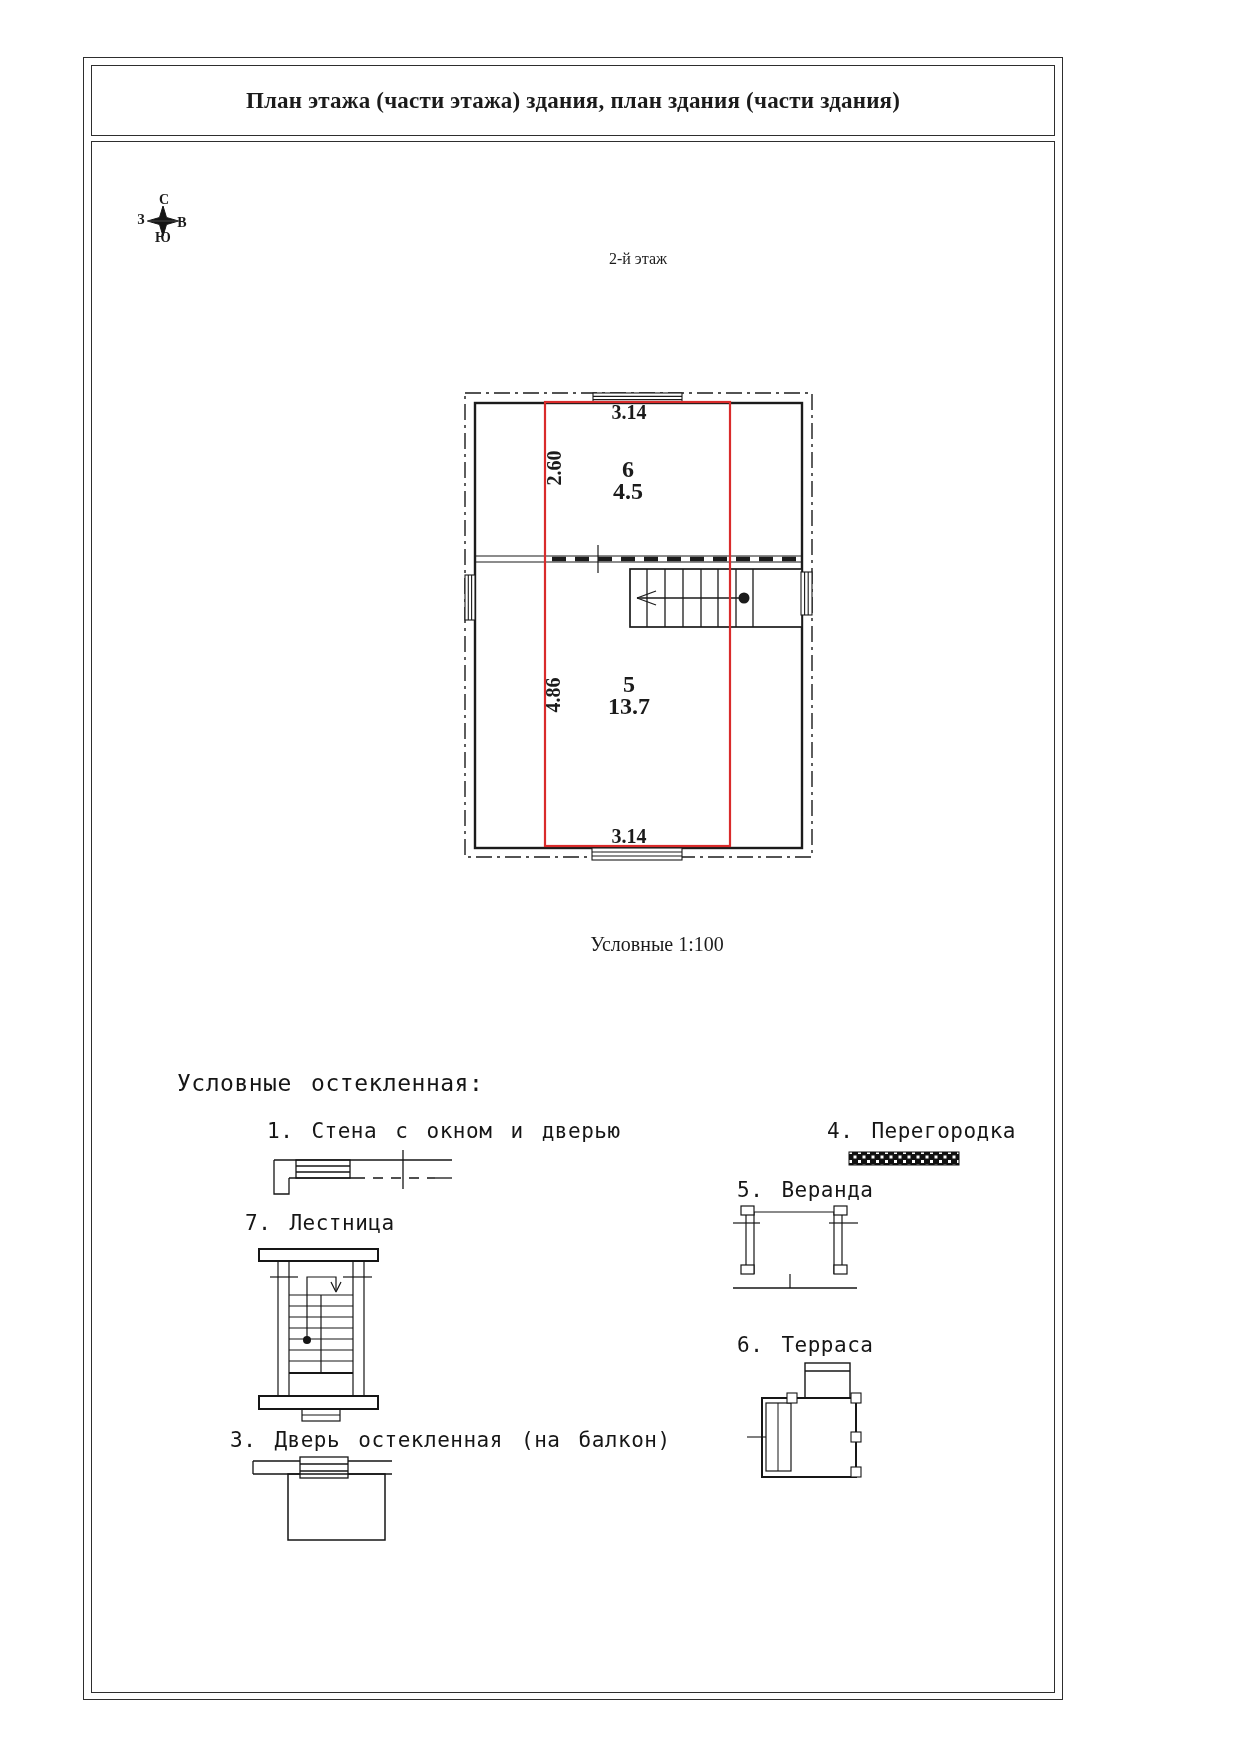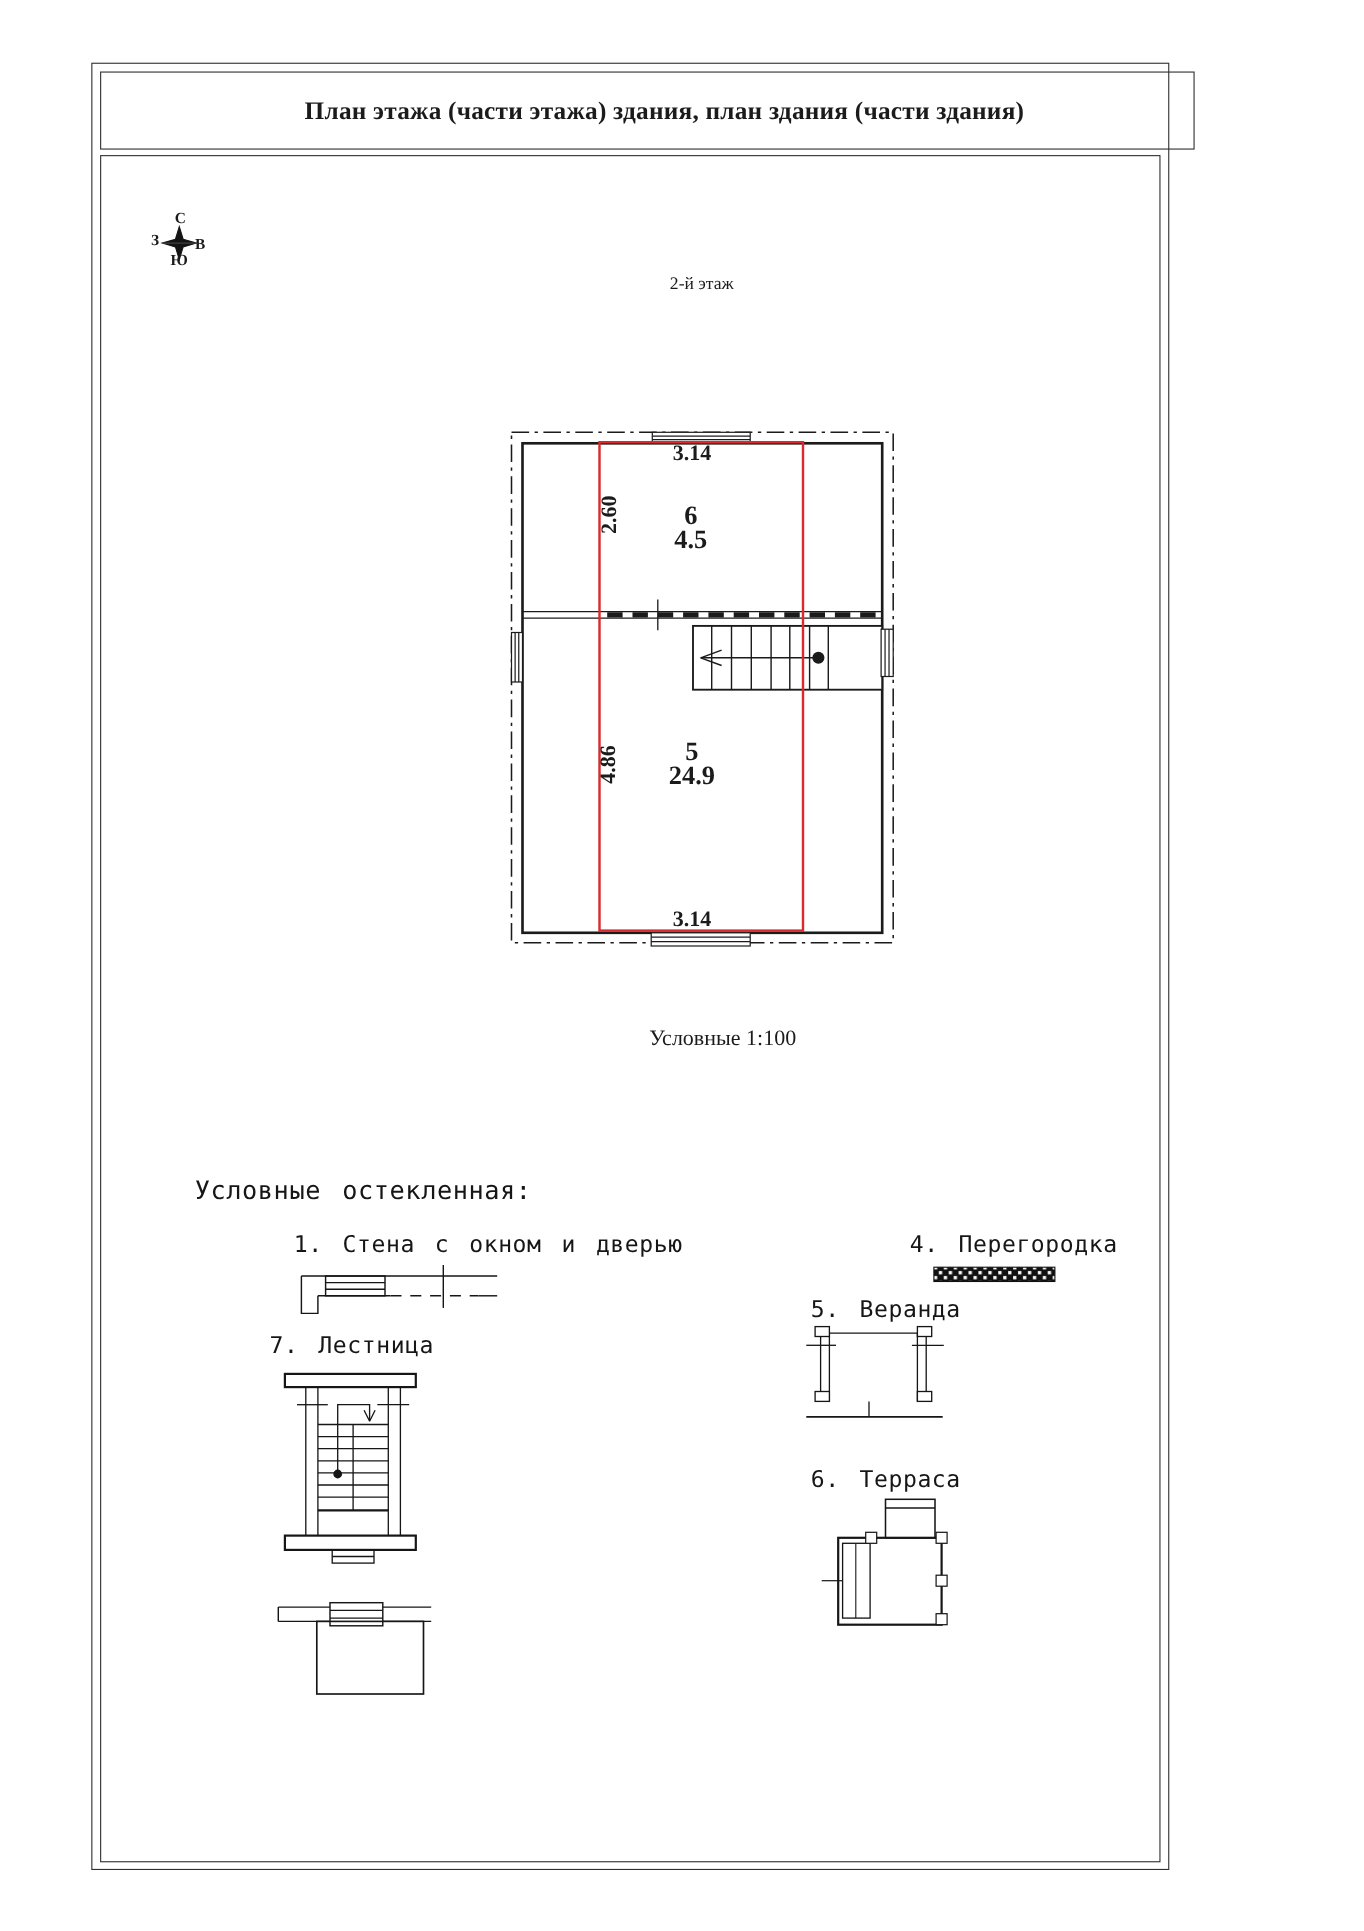--- a/index.html
+++ b/index.html
@@ -22,21 +22,21 @@
   .compass-letter{font-weight:bold;font-size:14px;font-family:"Liberation Serif",serif;}
   svg{overflow:visible;}
   .accent{stroke:var(--accent,#d92b2b);}
 </style>
 </head>
 <body>
 
 <div class="page">
 
   <div class="frame" style="left:83px;top:57px;width:978px;height:1641px;"></div>
-  <div class="frame" style="left:91px;top:65px;width:962px;height:69px;padding-left:31px;">
+  <div class="frame" style="left:91px;top:65px;width:962px;height:69px;">
     <div class="title-text">План этажа (части этажа) здания, план здания (части здания)</div>
   </div>
   <div class="frame" style="left:91px;top:141px;width:962px;height:1550px;"></div>
 
   <svg class="abs" style="left:120px;top:180px;" width="90" height="85" viewBox="0 0 90 85">
     <polygon points="43,26 46.5,37.5 58.5,41 46.5,44.5 43,56 39.5,44.5 27.5,41 39.5,37.5" fill="#141414" stroke="#141414" stroke-width="1"></polygon>
     <line x1="27.5" y1="41" x2="58.5" y2="41" stroke="#555" stroke-width="0.8"></line>
   </svg>
   <div class="c-text compass-letter" style="left:154px;top:192px;width:20px;">С</div>
   <div class="c-text compass-letter" style="left:131px;top:212px;width:20px;">З</div>
@@ -101,21 +101,21 @@
 
   <div class="c-text dim" style="left:589px;top:401px;width:80px;">3.14</div>
   <div class="c-text dim rot" style="left:519px;top:457px;width:70px;height:22px;">2.60</div>
   <div class="c-text" style="left:578px;top:459px;width:100px;">
     <div class="room-num">6</div>
     <div class="room-area">4.5</div>
   </div>
   <div class="c-text dim rot" style="left:518px;top:684px;width:70px;height:22px;">4.86</div>
   <div class="c-text" style="left:579px;top:674px;width:100px;">
     <div class="room-num">5</div>
-    <div class="room-area">24.9</div>
+    <div class="room-area">13.7</div>
   </div>
   <div class="c-text dim" style="left:589px;top:825px;width:80px;">3.14</div>
 
   <div class="c-text serif" style="left:567px;top:933px;width:180px;font-size:20px;">Условные 1:100</div>
 
   <div class="abs cad cad-h" style="left:177px;top:1070px;">Условные остекленная:</div>
 
   <div class="abs cad cad-i" style="left:230px;top:1119px;margin-left:37px;">1. Стена с окном и дверью</div>
   <svg class="abs" style="left:248px;top:1145px;" width="210" height="55" viewBox="0 0 210 55">
     <g stroke="#161616" fill="none" stroke-width="1.3">
@@ -152,20 +152,21 @@
       <line x1="20" y1="32" x2="48" y2="32"></line>
       <line x1="93" y1="32" x2="122" y2="32"></line>
       <path d="M57,95 V32 H86 V46"></path>
       <path d="M86,47 L81,37 M86,47 L91,37"></path>
       <circle cx="57" cy="95" r="4" fill="#161616" stroke="none"></circle>
       <rect x="52" y="164" width="38" height="12"></rect>
       <line x1="52" y1="170" x2="90" y2="170"></line>
     </g>
   </svg>
 
+  <div class="abs cad cad-i" style="left:230px;top:1428px;">3. Дверь остекленная (на балкон)</div>
   <svg class="abs" style="left:245px;top:1450px;" width="160" height="100" viewBox="0 0 160 100">
     <g stroke="#161616" fill="none" stroke-width="1.3">
       <path d="M8,11 H147 M8,24 H147 M8,11 V24"></path>
       <rect x="55" y="7" width="48" height="21" fill="#fff"></rect>
       <line x1="55" y1="14" x2="103" y2="14"></line>
       <line x1="55" y1="21" x2="103" y2="21"></line>
       <rect x="43" y="24" width="97" height="66" stroke-width="1.5"></rect>
     </g>
   </svg>
 

